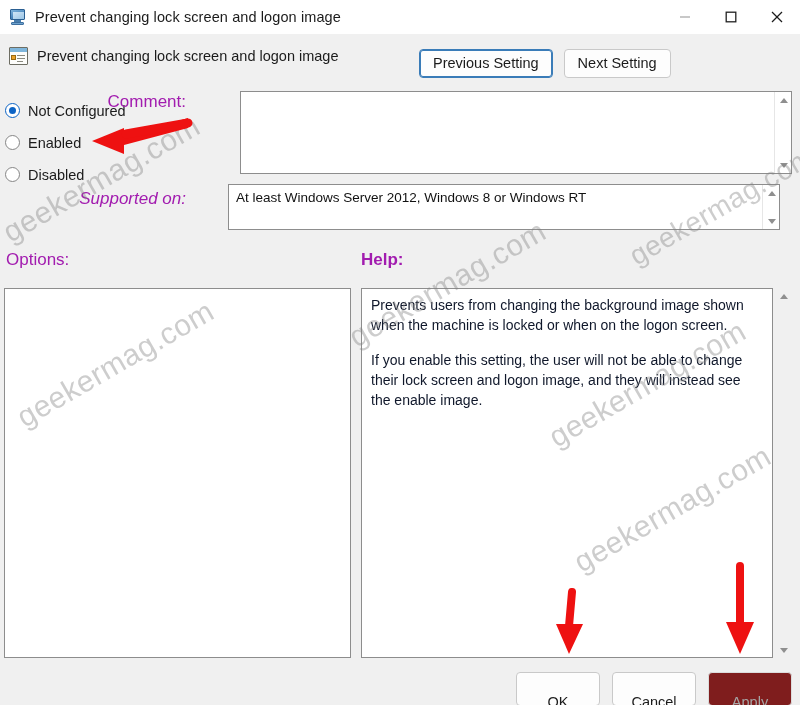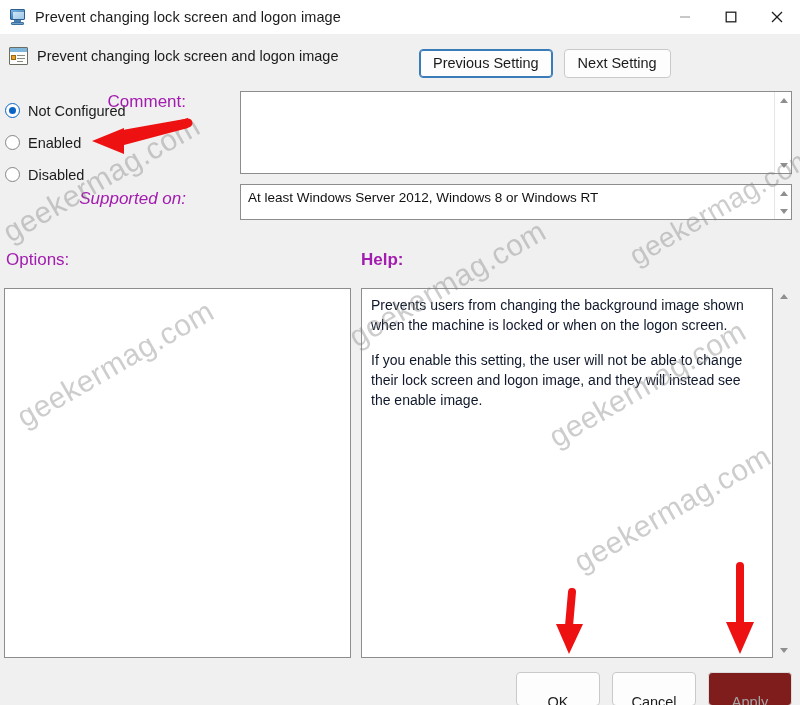--- a/index.html
+++ b/index.html
@@ -220,21 +220,21 @@
 
   
   .textbox {
     position: absolute;
     background: #ffffff;
     border: 1px solid #8d8d8d;
     box-sizing: border-box;
     overflow: hidden;
   }
   #comment-box { left: 240px; top: 91px; width: 552px; height: 83px; }
-  #supported-box { left: 240px; top: 184px; width: 552px; height: 36px; }
+  #supported-box { left: 228px; top: 184px; width: 552px; height: 46px; }
   #options-box { left: 4px; top: 288px; width: 347px; height: 370px; }
   #help-box { left: 361px; top: 288px; width: 412px; height: 370px; }
 
   .tb-text {
     font-size: 13.5px;
     color: #111111;
     padding: 4px 7px 0 7px;
     line-height: 1.32;
   }
   .help-text {

